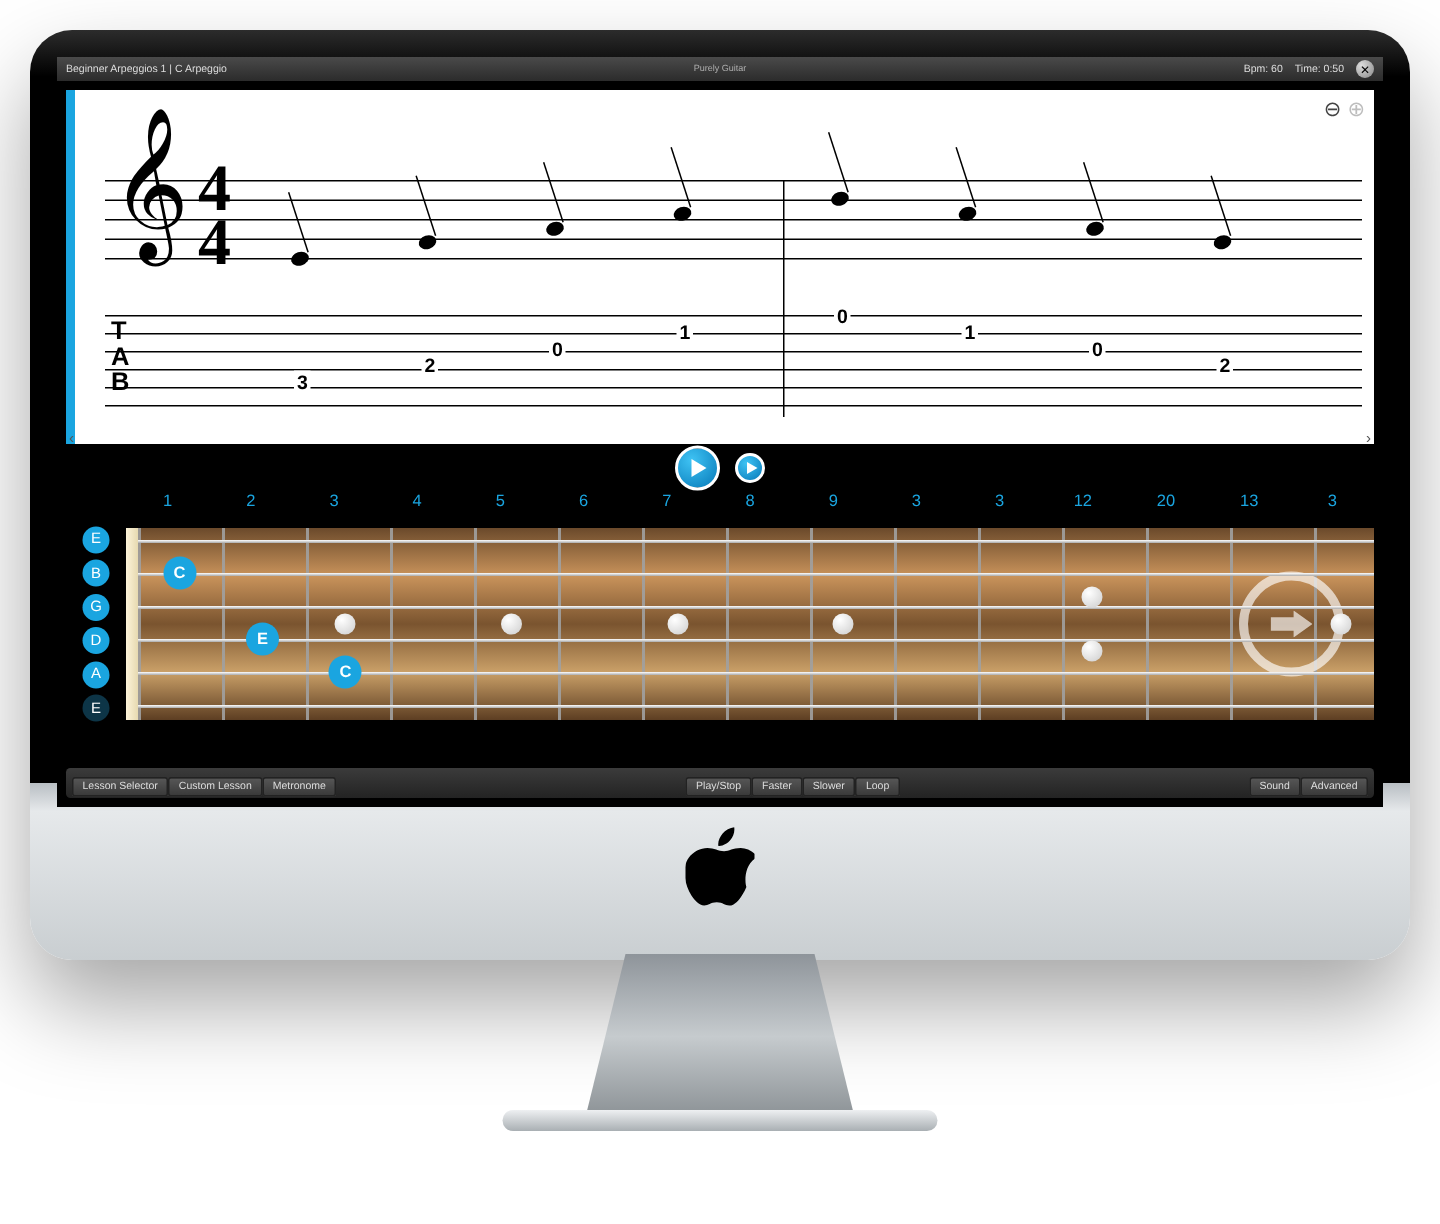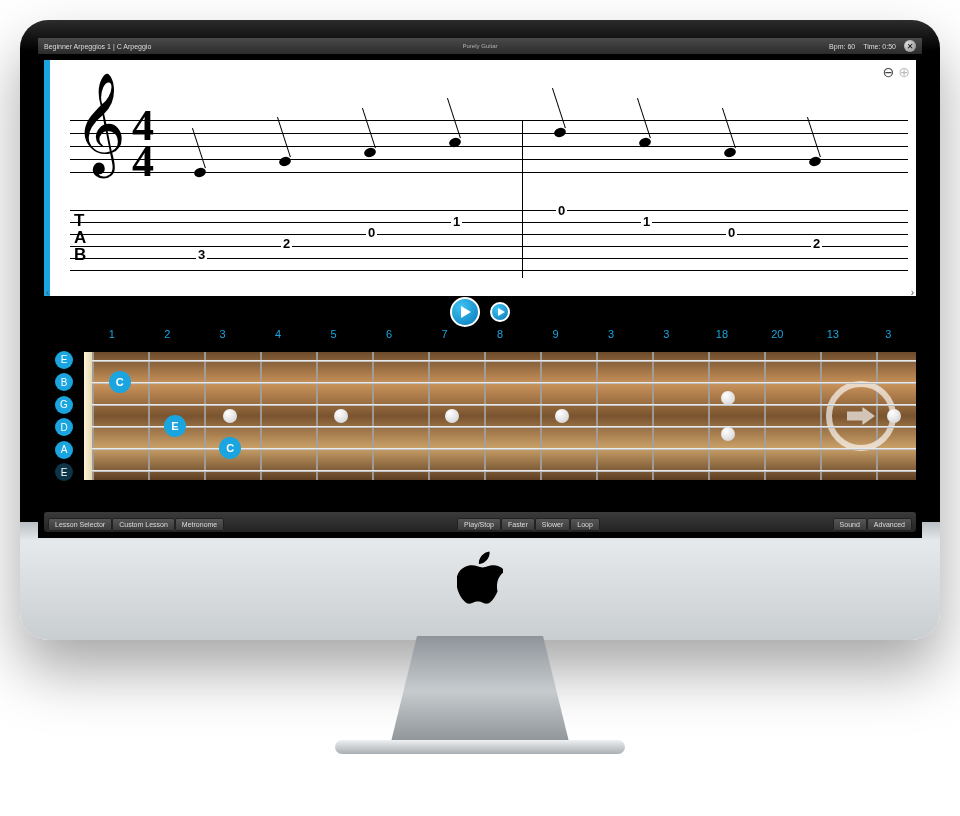--- a/index.html
+++ b/index.html
@@ -182,21 +182,21 @@
         <span>2</span>
         <span>3</span>
         <span>4</span>
         <span>5</span>
         <span>6</span>
         <span>7</span>
         <span>8</span>
         <span>9</span>
         <span>3</span>
         <span>3</span>
-        <span>18</span>
+        <span>12</span>
         <span>20</span>
         <span>13</span>
         <span>3</span>
       </div>
 
     <div class="fb-wrap">
       <div class="string-dots" id="string-dots">
           <div class="sd">E</div>
           <div class="sd">B</div>
           <div class="sd">G</div>

